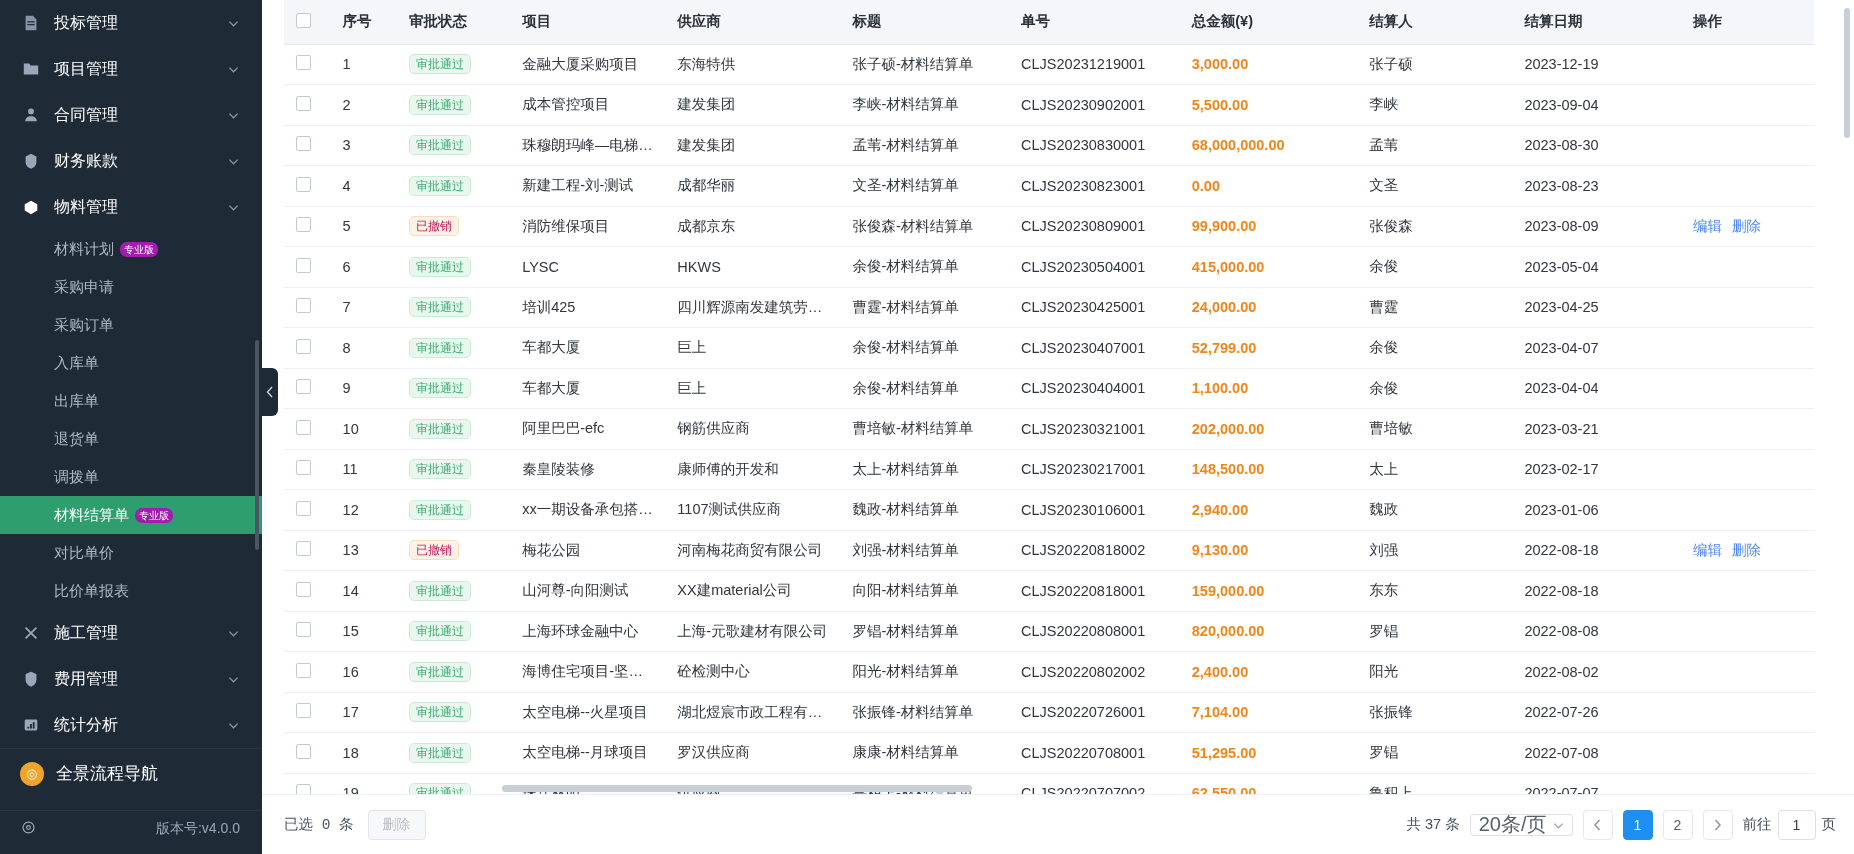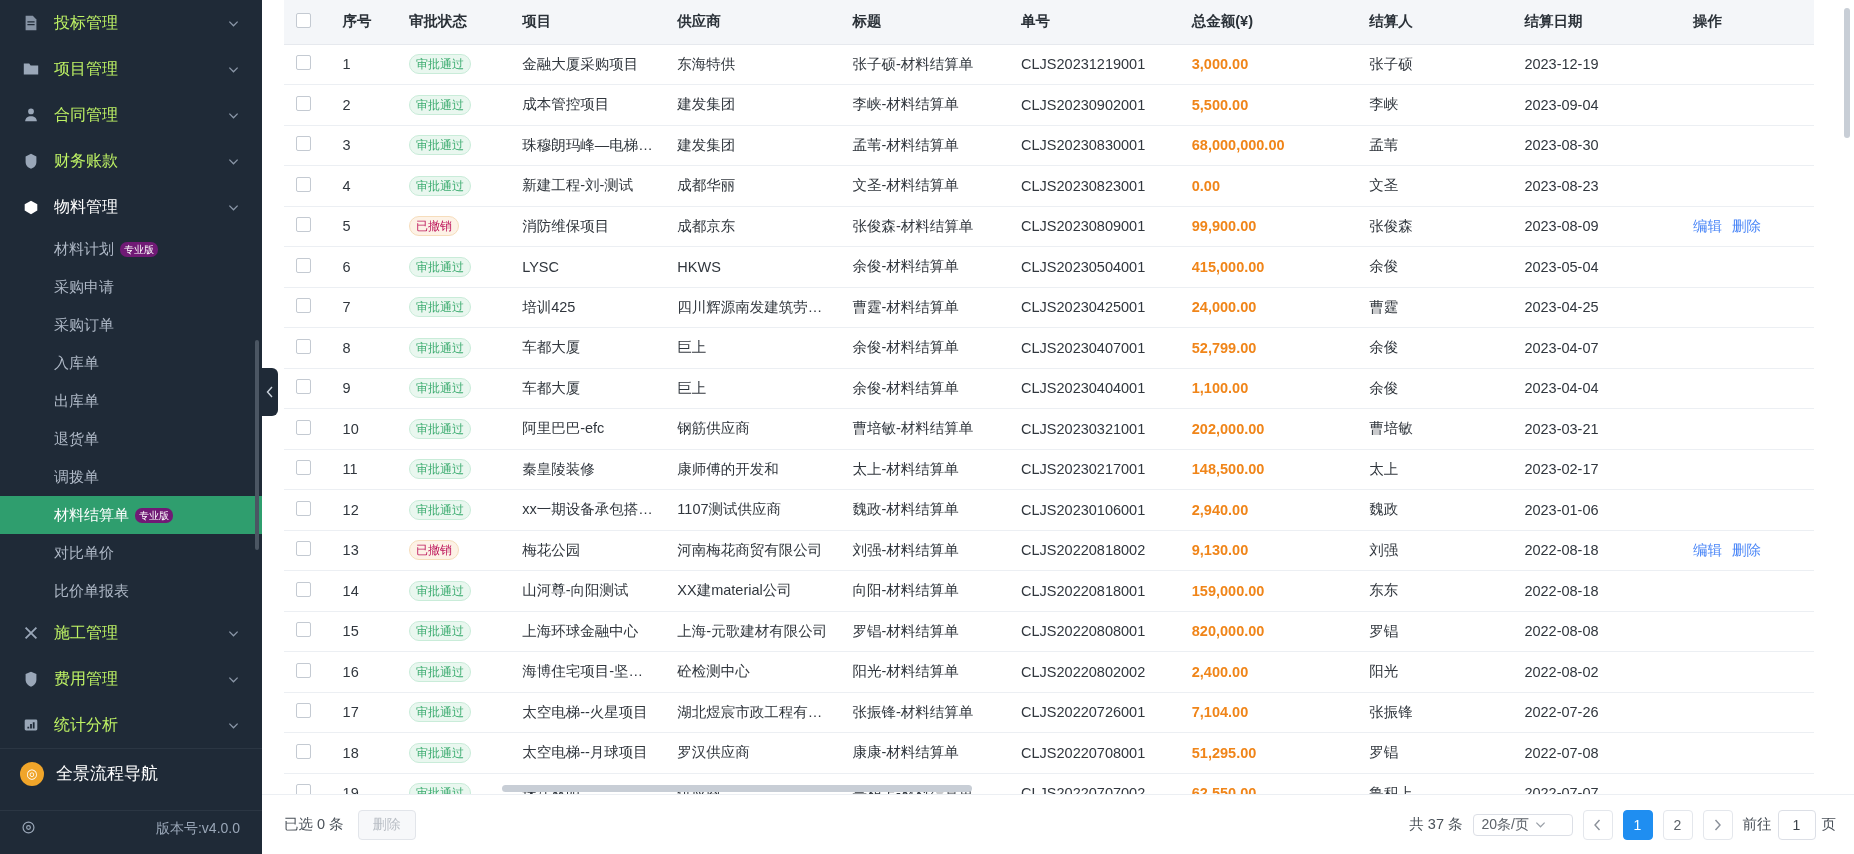--- a/index.html
+++ b/index.html
@@ -31,21 +31,21 @@
     height: 790px;
     overflow: hidden;
     position: relative;
   }
   .nav-group {
     height: 46px;
     display: flex;
     align-items: center;
     padding: 0 22px 0 20px;
     font-size: 16px;
-    color: #bef264;
+    color: #ffffff;
     cursor: pointer;
   }
   .nav-group .g-icon {
     width: 22px; height: 22px;
     margin-right: 12px;
     display: inline-flex; align-items: center; justify-content: center;
     color: #9aa7b8;
     flex: 0 0 22px;
   }
   .nav-group .g-label { flex: 1 1 auto; white-space: nowrap; }
@@ -67,21 +67,21 @@
     cursor: pointer;
     position: relative;
   }
   .nav-sub.selected {
     background: #2f9e6e;
     color: #ffffff;
   }
   .badge-pro {
     display: inline-block;
     margin-left: 6px;
-    background: #701a75;
+    background: #a21caf;
     color: #fff;
     font-size: 10px;
     line-height: 13px;
     padding: 1px 4px;
     border-radius: 7px;
     vertical-align: middle;
   }
   .sb-track {
     position: absolute;
     right: 3px; top: 340px;
@@ -178,21 +178,21 @@
     border-radius: 2px;
     background: #fff;
     display: inline-block;
     cursor: pointer;
   }
   .tag {
     display: inline-block;
     font-size: 12px;
     line-height: 18px;
     padding: 0 6px;
-    border-radius: 10px;
+    border-radius: 5px;
   }
   .tag-pass { background: #e9f7ef; color: #3aab6e; border: 1px solid #c9ecd9; }
   .tag-cancel { background: #fdf2e6; color: #be185d; border: 1px solid #f6ddbc; }
   .amount { color: #f08519; font-weight: bold; }
   .op-link { color: #4a86f7; cursor: pointer; text-align: right; }
   .op-link + .op-link { margin-left: 10px; }
 
   
   .v-scroll {
     position: absolute;
@@ -214,41 +214,41 @@
     height: 60px;
     flex: 0 0 60px;
     background: #ffffff;
     border-top: 1px solid #eceff3;
     display: flex;
     align-items: center;
     padding: 0 18px 0 22px;
     font-size: 14.5px;
     color: #4a5159;
   }
-  .sel-text { margin-right: 14px; }
+  .sel-text { margin-right: 14px; font-family: Liberation Mono, monospace; }
   .del-btn {
     border: 1px solid #e2e5ea;
     background: #f7f8fa;
     color: #b9bec5;
     border-radius: 4px;
     font-size: 14px;
     padding: 5px 14px;
     cursor: pointer;
   }
   .pager { margin-left: auto; display: flex; align-items: center; gap: 10px; }
   .total-text { color: #4a5159; }
   .page-size {
     border: 1px solid #dcdfe6;
     border-radius: 4px;
     height: 22px;
     min-width: 100px;
     display: flex; align-items: center;
     padding: 0 8px;
     color: #5b6168;
-    font-size: 14px;
+    font-size: 20px;
     cursor: pointer;
     justify-content: flex-start;
     gap: 6px;
   }
   .pg-btn {
     width: 30px; height: 30px;
     border: 1px solid #e4e7ec;
     border-radius: 4px;
     display: flex; align-items: center; justify-content: center;
     background: #fff; color: #8a9099;

